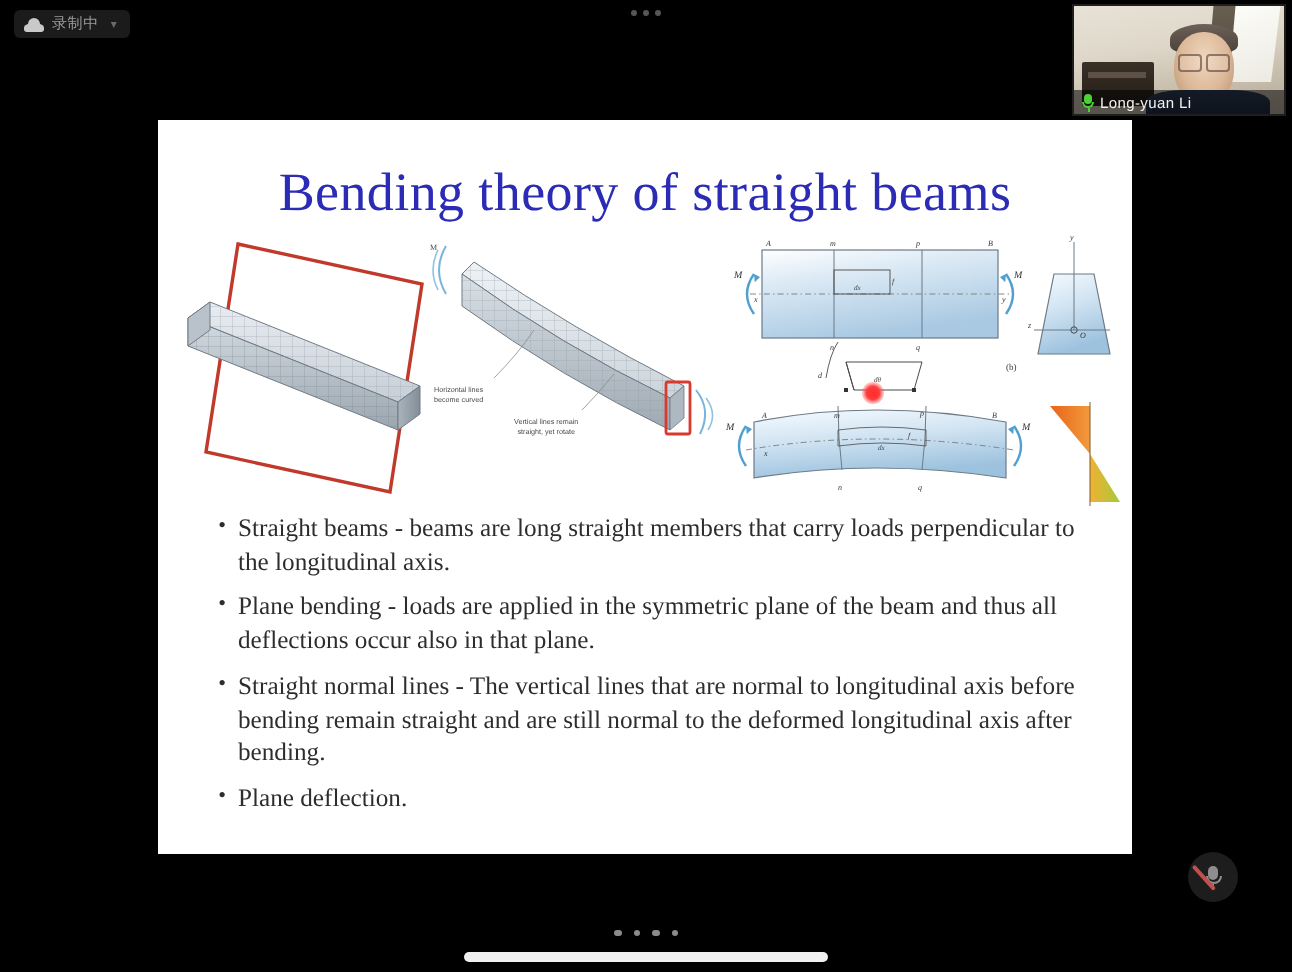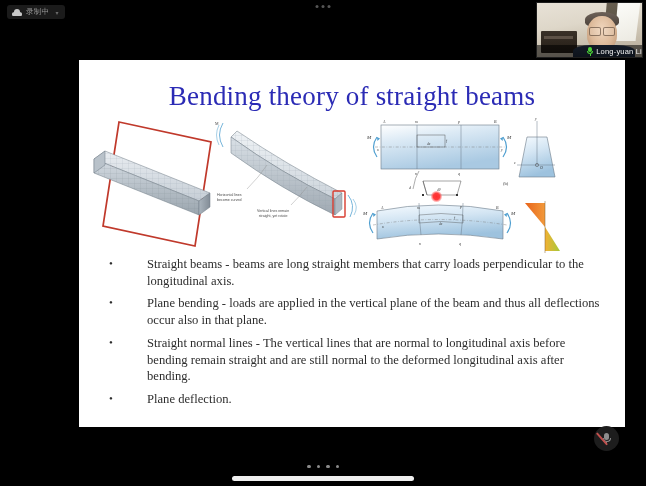--- a/index.html
+++ b/index.html
@@ -90,41 +90,41 @@
   .cam-glasses:before{ left:0; }
   .cam-glasses:after{ right:0; }
   .cam-body{
     position:absolute; left:36px; top:42px; width:62px; height:20px;
     background:linear-gradient(180deg,#2c3c55,#17202e);
     border-radius:30% 30% 0 0;
   }
   .cam-namebar{
     position:absolute; left:0; right:0; bottom:0; height:12px;
     background:rgba(0,0,0,.55);
-    display:flex; align-items:center; gap:3px; padding-left:4px;justify-content:flex-end;
+    display:flex; align-items:center; gap:3px; padding-left:4px;
   }
   .mic-on-icon{ width:6px; height:9px; position:relative; flex:0 0 auto; }
   .mic-on-icon .cap{
     position:absolute; left:1px; top:0; width:4px; height:5.5px;
     background:#4cd137; border-radius:2px;
   }
   .mic-on-icon .arc{
     position:absolute; left:0; top:4px; width:6px; height:3.5px;
     border:1px solid #4cd137; border-top:none;
     border-radius:0 0 4px 4px;
   }
   .mic-on-icon .stem{
     position:absolute; left:2.5px; bottom:0; width:1px; height:2px; background:#4cd137;
   }
   .cam-name{ font-size:7.5px; color:#f2f2f2; letter-spacing:.2px; }
 
   
   .slide{
     position:absolute; left:79px; top:60px;
-    width:546px; height:367px;
+    width:487px; height:367px;
     background:#ffffff;
   }
   .slide-title{
     text-align:center;
     font-family:"Liberation Serif", serif;
     font-size:27px;
     color:#2b2bb5;
     margin-top:21px;
     letter-spacing:.2px;
   }
@@ -167,21 +167,21 @@
   
   .bullets{
     position:absolute; left:24px; top:196px; right:18px;
     font-family:"Liberation Serif", serif;
     color:#2d2d2d;
   }
   .bullet{
     display:flex; margin-bottom:6px; font-size:12.6px; line-height:1.33;
   }
   .bullet .dot{ width:16px; flex:0 0 16px; text-align:center; font-size:11px; line-height:1.45; }
-  .bullet .txt{ flex:1;margin-left:28px; }
+  .bullet .txt{ flex:1; }
 
   
   .page-dots{
     position:absolute; bottom:18px; left:50%; transform:translateX(-50%);
     display:flex; gap:6px;
   }
   .page-dots span{ width:3.5px; height:3.5px; border-radius:50%; background:#8b8b8b; }
 
   .home-indicator{
     position:absolute; bottom:5px; left:50%; transform:translateX(-50%);
@@ -440,21 +440,21 @@
     </div>
   </div>
 
   <div class="bullets">
     <div class="bullet">
       <span class="dot">•</span>
       <span class="txt">Straight beams - beams are long straight members that carry loads perpendicular to the longitudinal axis.</span>
     </div>
     <div class="bullet">
       <span class="dot">•</span>
-      <span class="txt">Plane bending - loads are applied in the vertical plane of  the beam and thus all deflections occur also in that plane.</span>
+      <span class="txt">Plane bending - loads are applied in the symmetric plane of  the beam and thus all deflections occur also in that plane.</span>
     </div>
     <div class="bullet">
       <span class="dot">•</span>
       <span class="txt">Straight normal lines - The vertical lines that are normal to longitudinal axis before bending remain straight and are still normal to the deformed longitudinal axis after bending.</span>
     </div>
     <div class="bullet">
       <span class="dot">•</span>
       <span class="txt">Plane deflection.</span>
     </div>
   </div>

